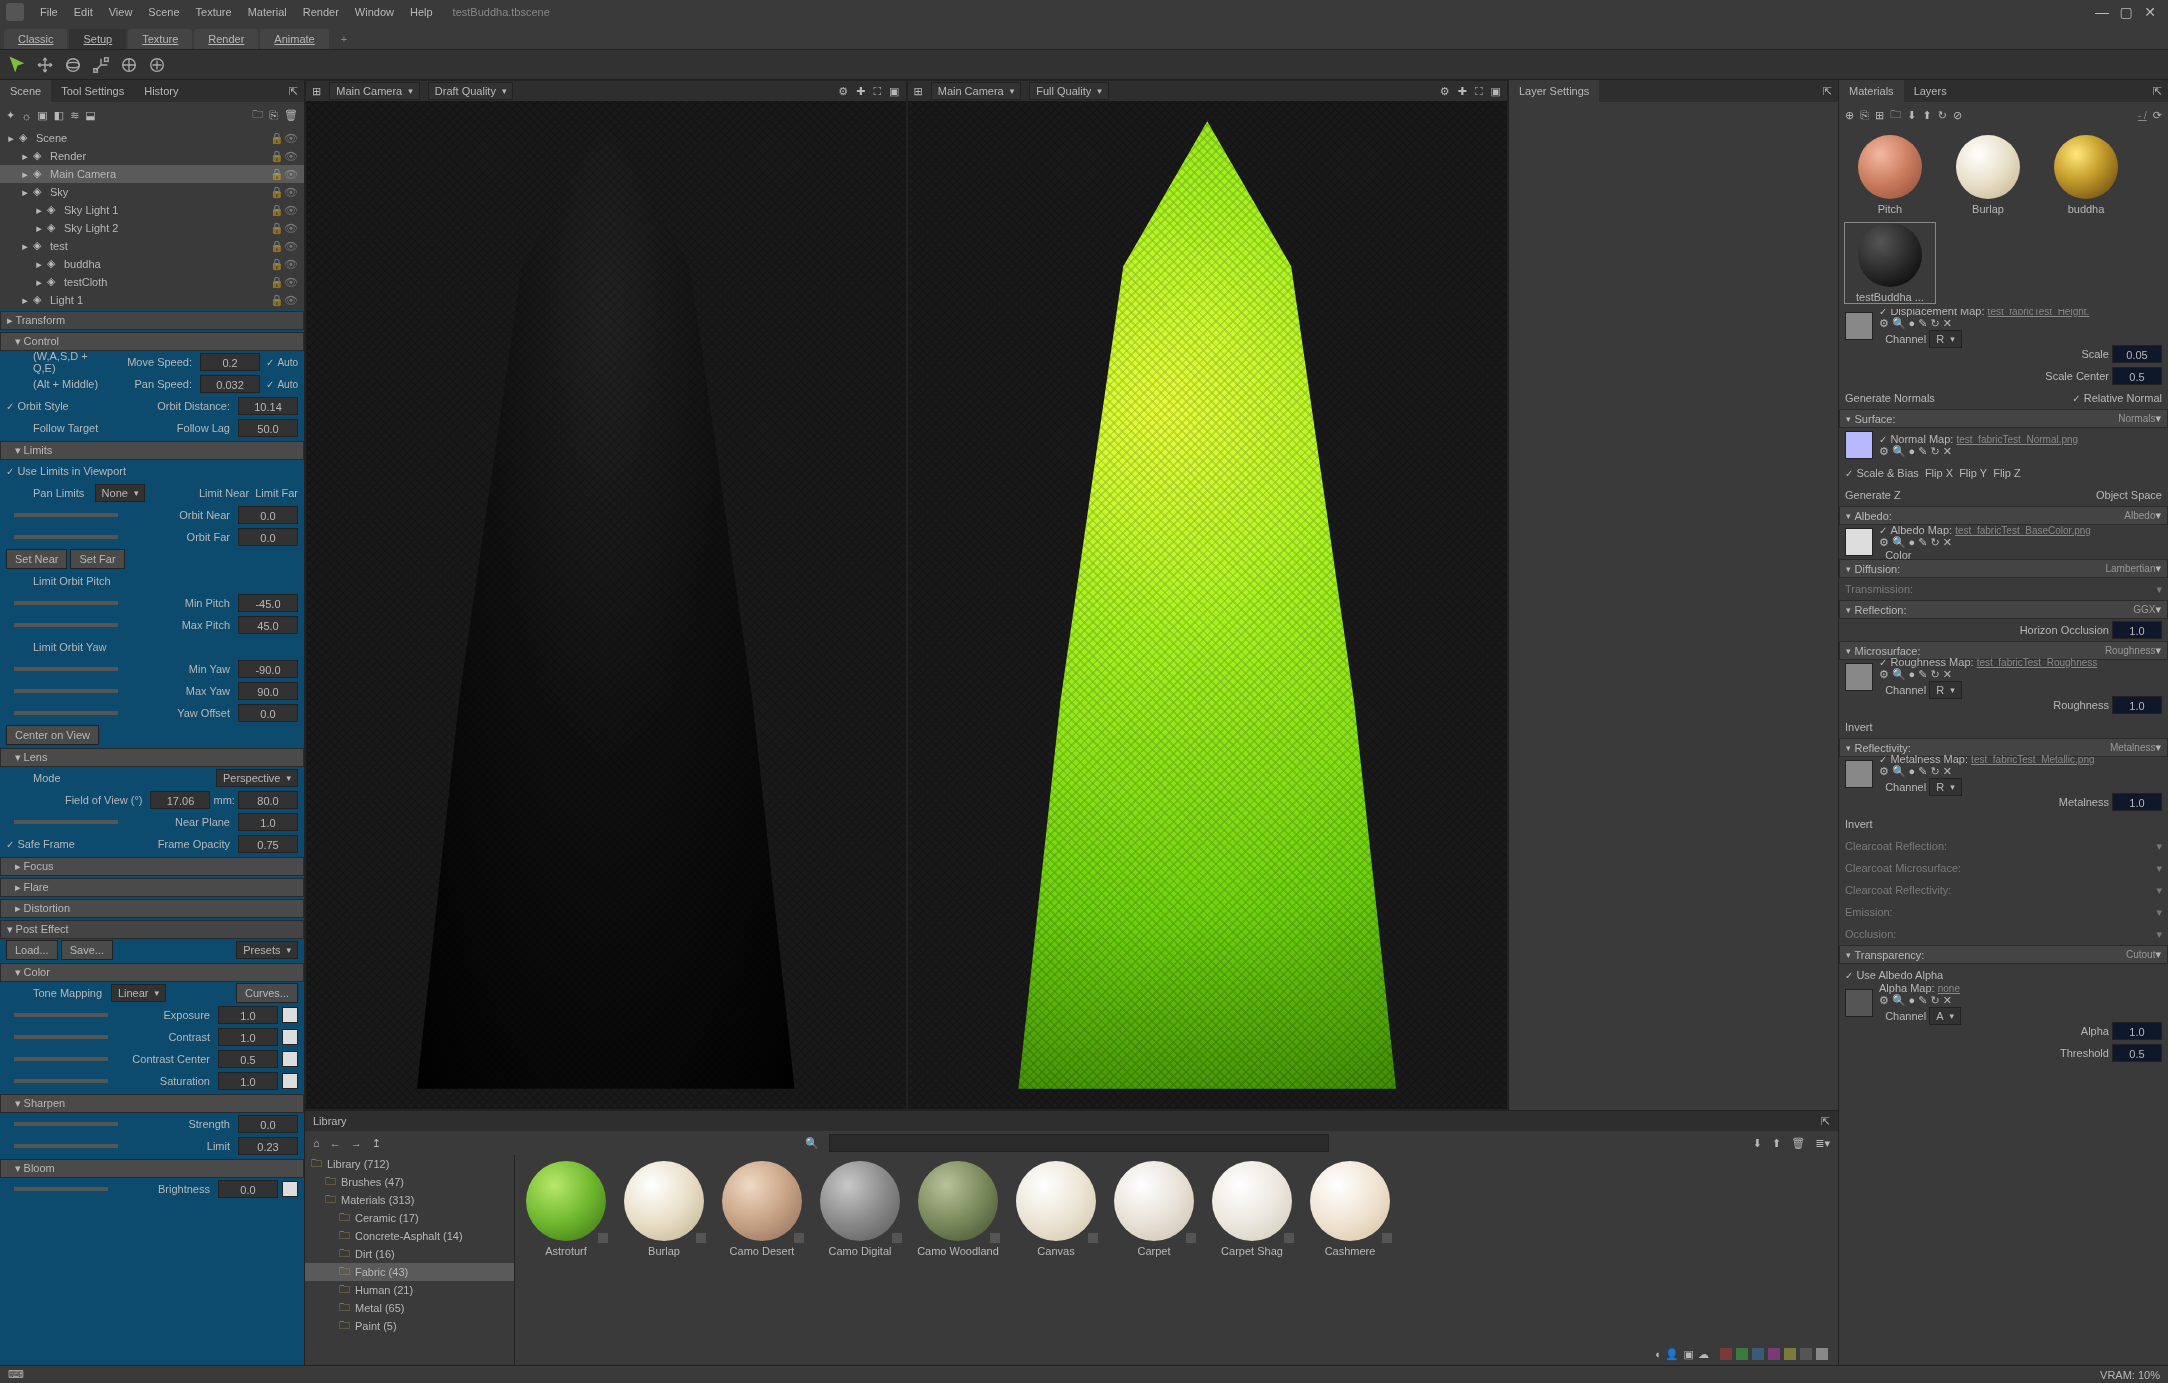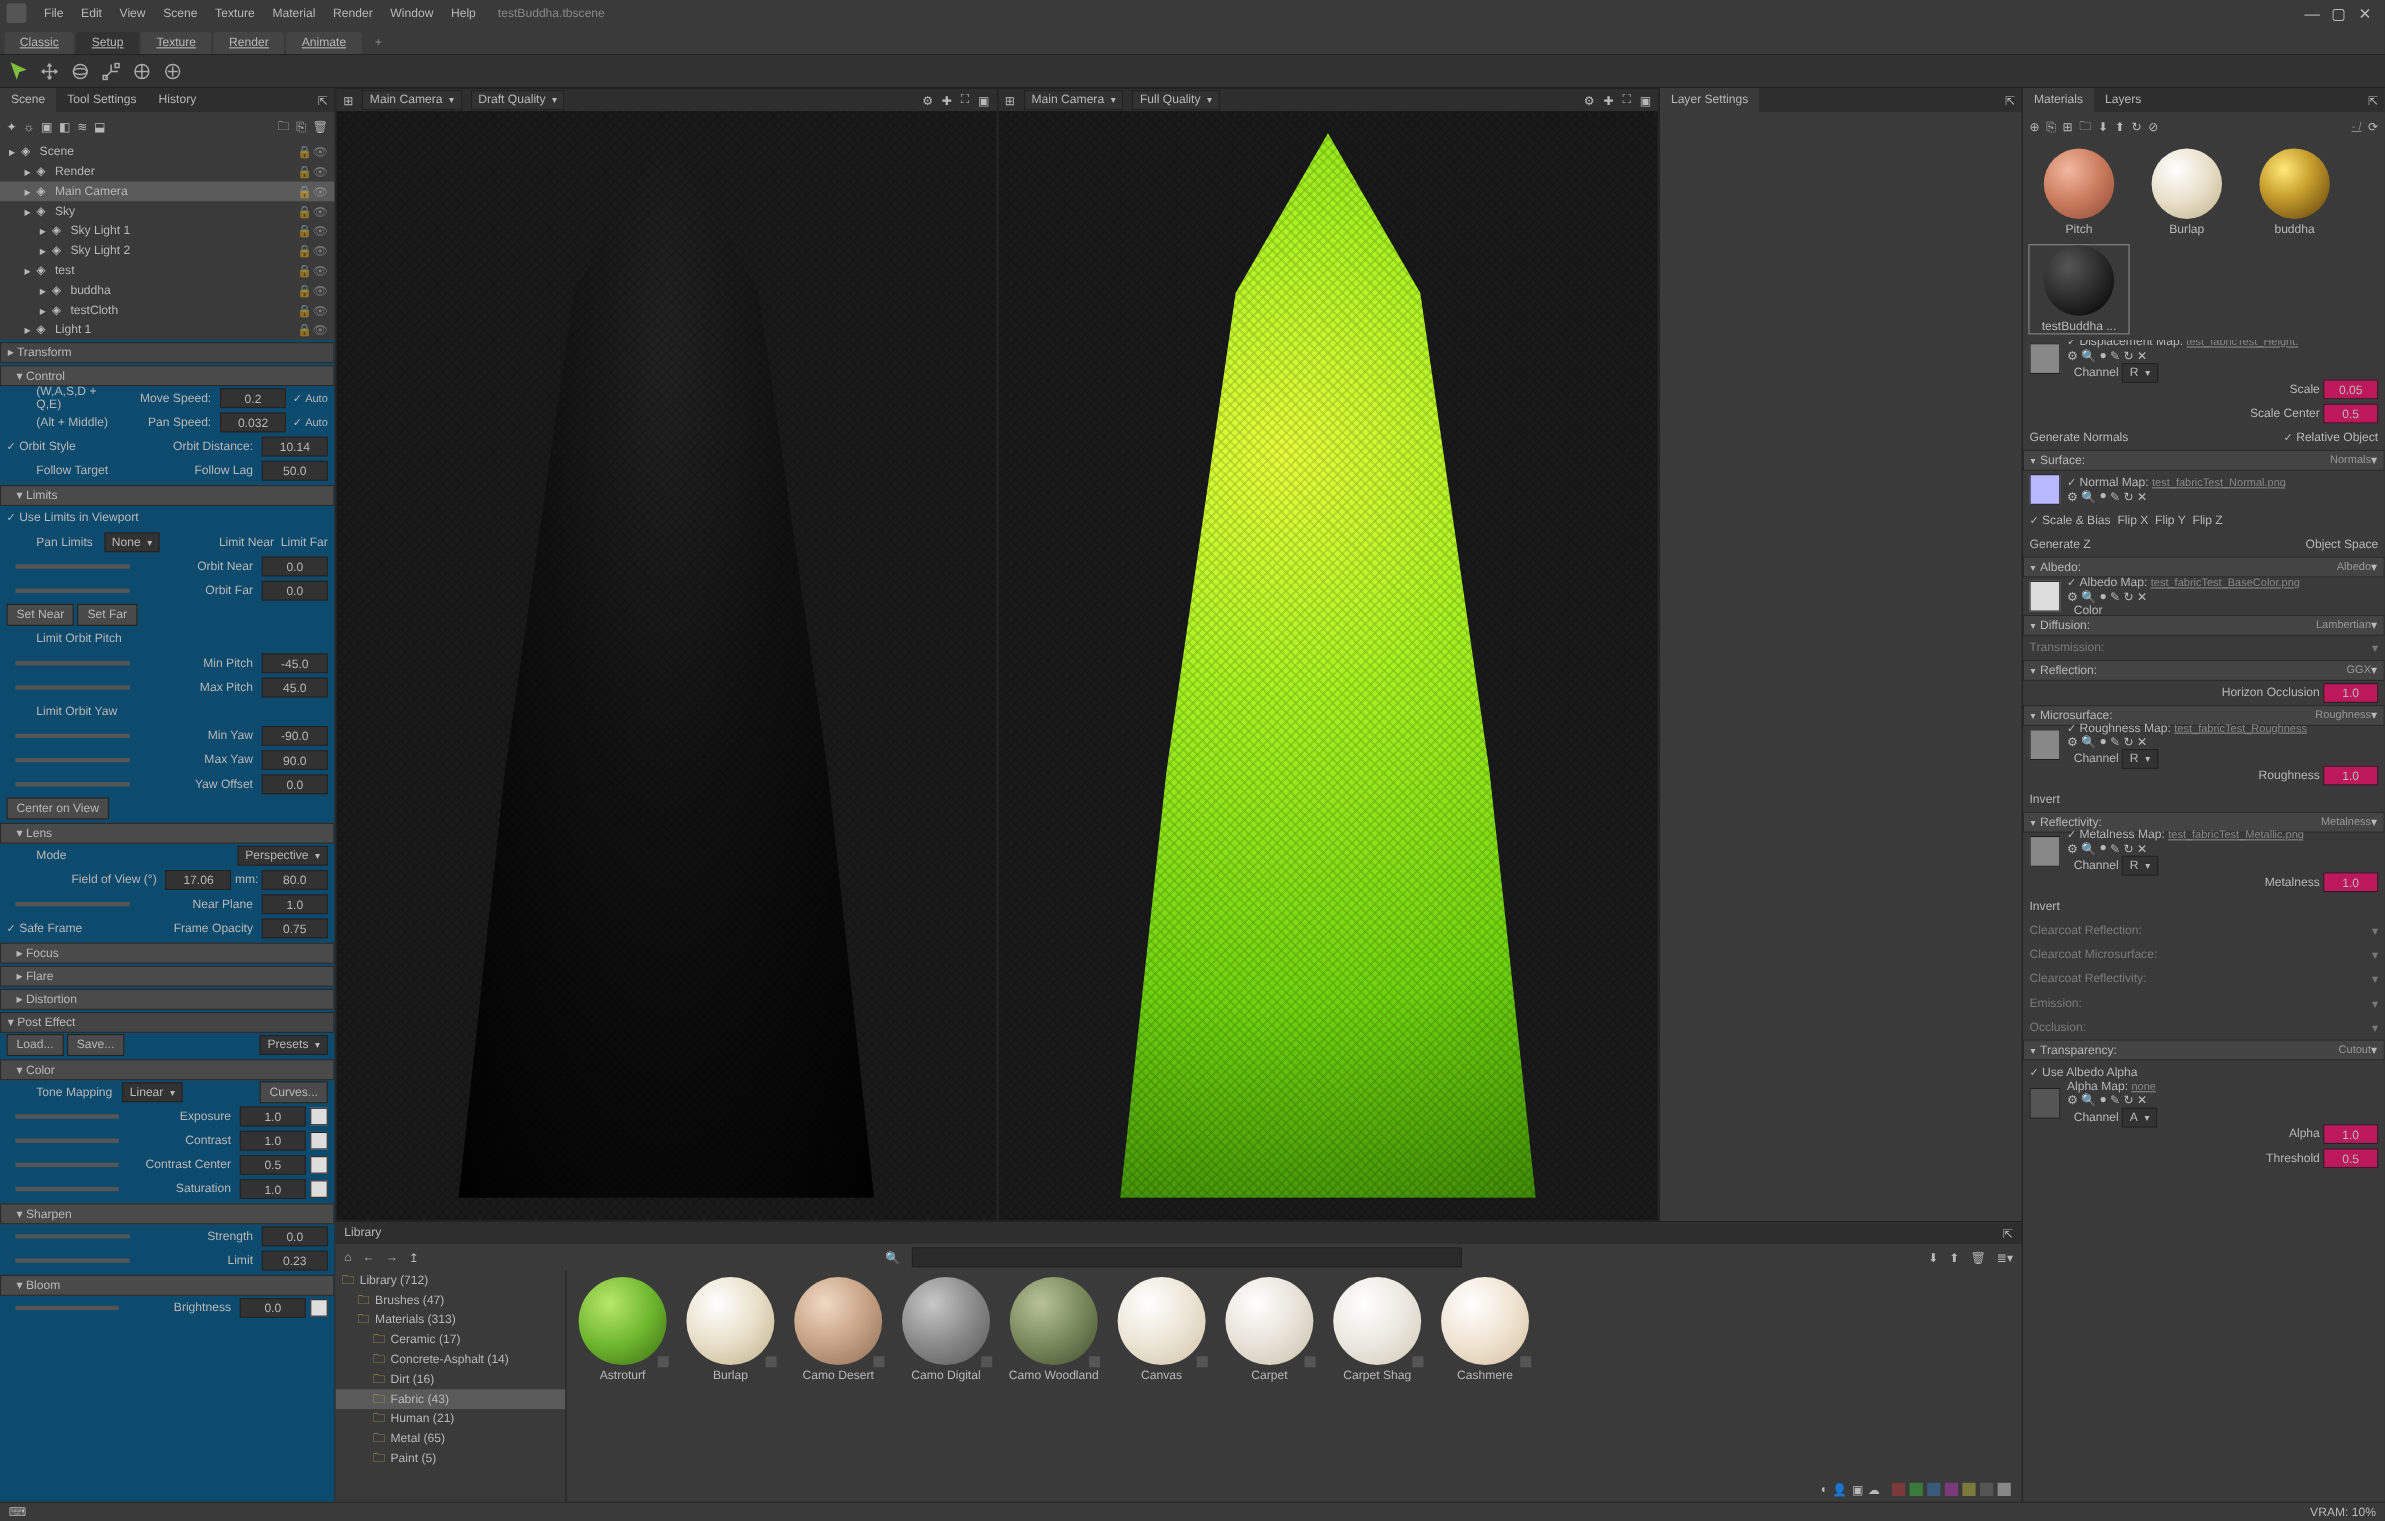--- a/index.html
+++ b/index.html
@@ -76,21 +76,21 @@
 .matpropscroll::-webkit-scrollbar-track { background:#2e2e2e; }
 .matpropscroll::-webkit-scrollbar-thumb { background:#555; }
 .msect { background:#444; padding:2px 6px; border:1px solid #2a2a2a; display:flex; align-items:center; }
 .msect .ar { margin-right:4px; font-size:9px; }
 .msect .sp { flex:1; }
 .msect .ddlbl { font-size:10px; color:#999; }
 .mrow { display:flex; align-items:center; padding:2px 6px; height:22px; }
 .mrow .mthumb { width:28px; height:28px; background:#888; border:1px solid #222; margin-right:6px; }
 .mrow .icogrp { display:flex; gap:3px; }
 .mrow .sp { flex:1; }
-.mrow .val { width:50px; background:#be185d; text-align:center; height:18px; line-height:18px; border:1px solid #222; }
+.mrow .val { width:50px; background:#0f172a; text-align:center; height:18px; line-height:18px; border:1px solid #222; }
 .dim-link { font-size:10px; color:#888; text-decoration:underline; }
 .statusbar { height:18px; background:#3a3a3a; border-top:1px solid #222; display:flex; align-items:center; padding:0 8px; }
 .statusbar .sp { flex:1; }
 .check::before{content:"✓"; margin-right:3px; font-size:10px;}
 
 .vp-canvas .sil{ position:absolute; left:15%; top:2%; width:70%; height:96%; background:radial-gradient(ellipse at 50% 20%, #222 0%, #111 40%, #000 100%); clip-path:polygon(50% 0%, 70% 15%, 85% 60%, 95% 100%, 5% 100%, 15% 60%, 30% 15%);}
 .vp-canvas.green .sil{ background:radial-gradient(circle at 40% 30%, #e9ff3a 0%, #a8f321 30%, #6fd30f 70%, #3e8a06 100%);}
 .vp-canvas .mesh{ position:absolute; inset:0; background-image:repeating-linear-gradient(45deg, rgba(0,0,0,.5) 0 2px, transparent 2px 6px), repeating-linear-gradient(-45deg, rgba(0,0,0,.5) 0 2px, transparent 2px 6px); opacity:.25;}
 svg{stroke:#aaa;fill:none;stroke-width:1.5;}
 </style>
@@ -592,21 +592,21 @@
               <span>✎</span>
               <span>↻</span>
               <span>✕</span>
             </span>&nbsp;&nbsp;<span>Channel</span> <span class="dd">R</span></span>
         </div>
       <div class="mrow"><span class="sp"></span><span>Scale</span>&nbsp;<span class="val">0.05</span></div>
       <div class="mrow"><span class="sp"></span><span>Scale Center</span>&nbsp;<span class="val">0.5</span></div>
       <div class="mrow">
           <span>Generate Normals</span>
           <span class="sp"></span>
-          <span class="check">Relative Object</span>
+          <span class="check">Relative Normal</span>
         </div>
 
       <div class="msect"><span class="ar">▾</span><span>Surface:</span><span class="sp"></span><span class="ddlbl">Normals</span> ▾</div>
       <div class="mrow" style="height:34px">
           <span class="mthumb" style="background:#b8b8ff"></span>
           <span style="flex:1"><span class="check">Normal Map:</span> <span class="dim-link">test_fabricTest_Normal.png</span><br><span class="icogrp">
               <span>⚙</span>
               <span>🔍</span>
               <span>●</span>
               <span>✎</span>

